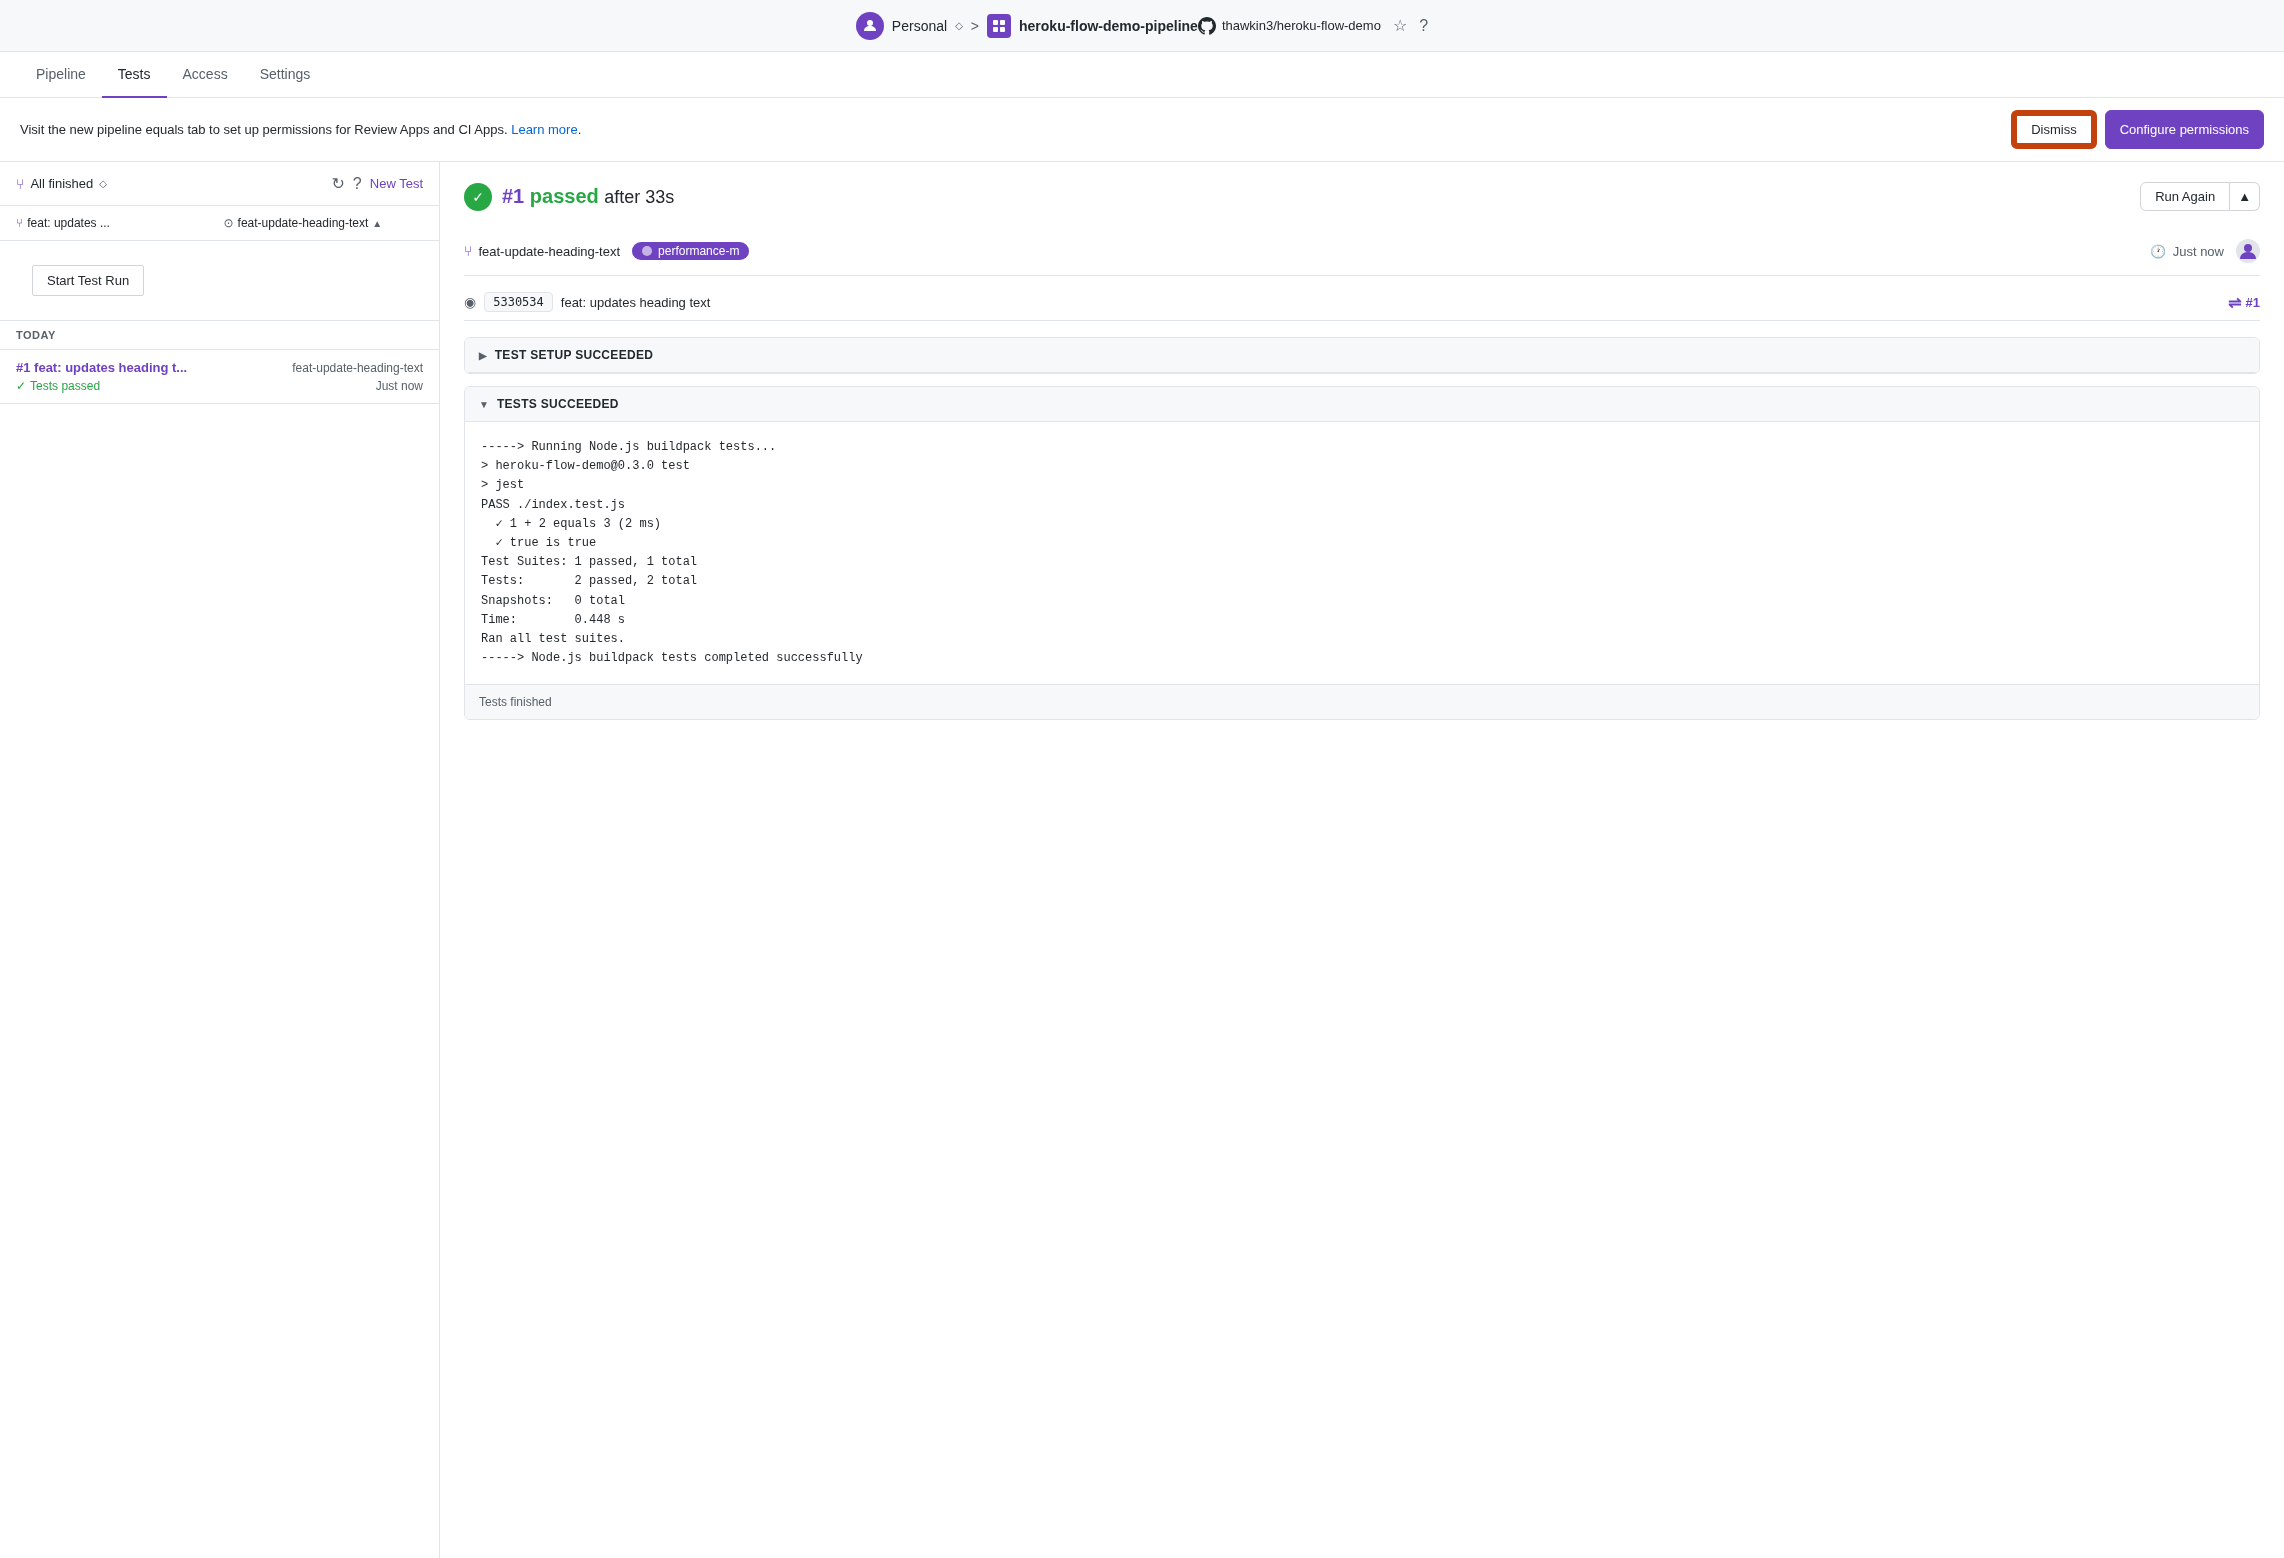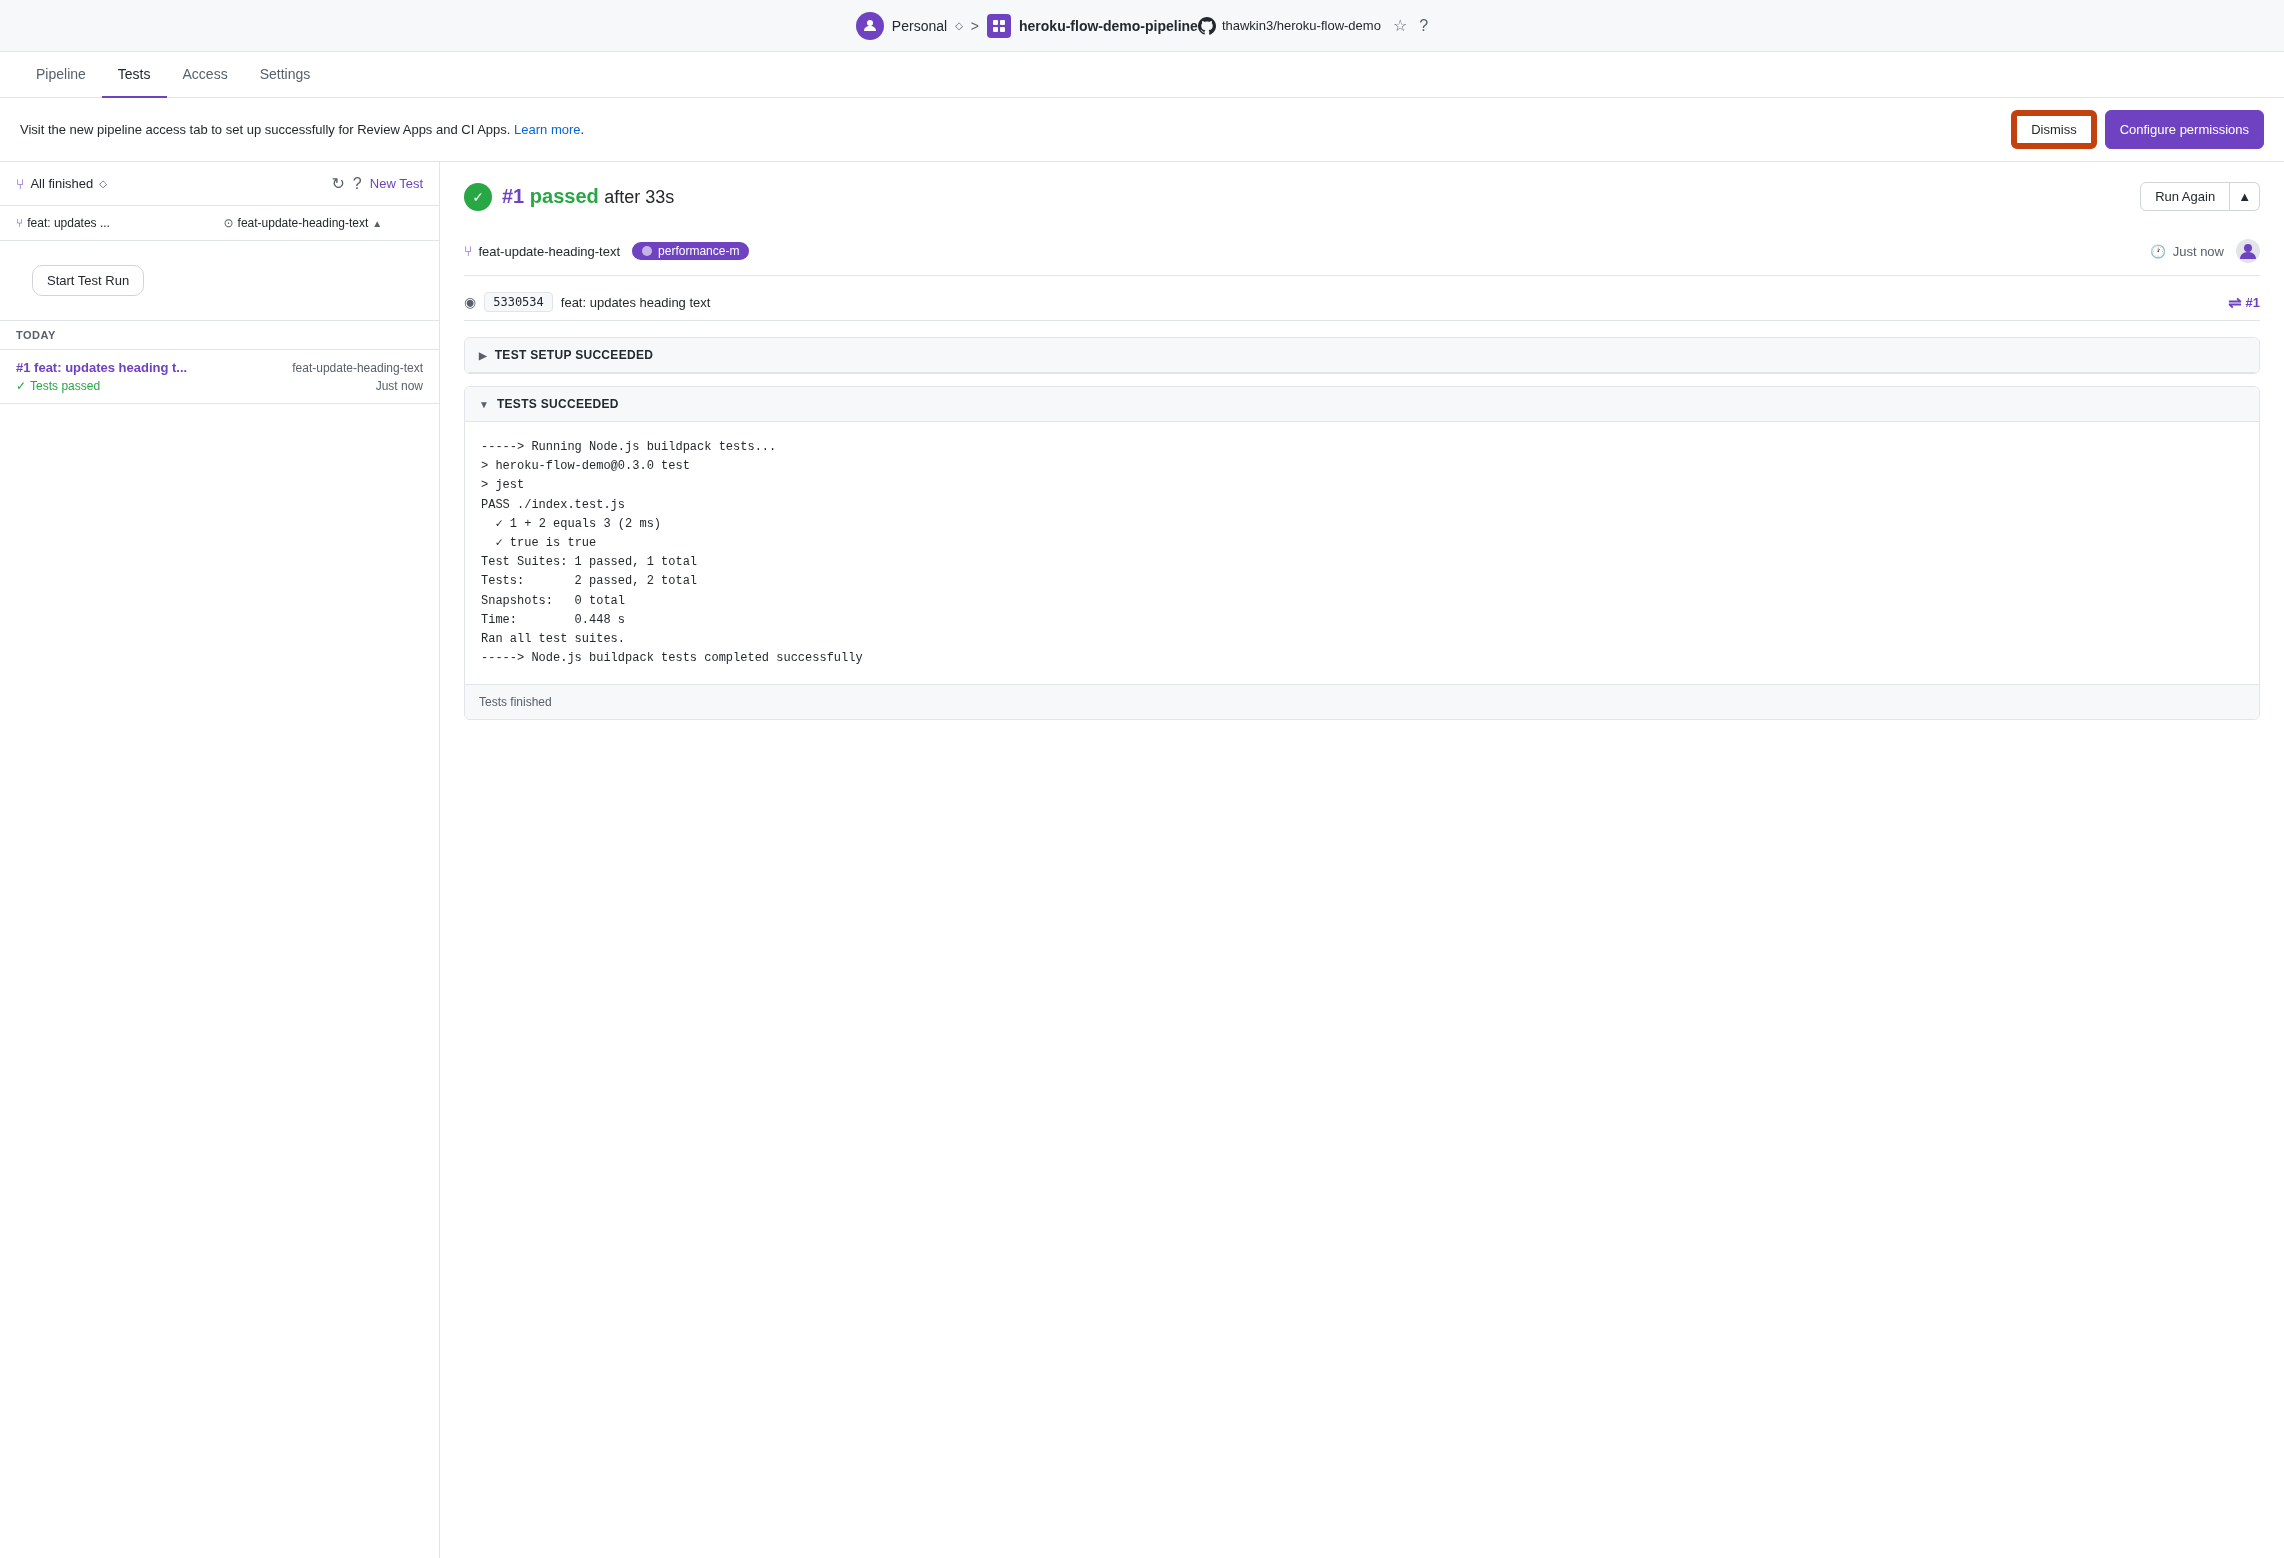--- a/index.html
+++ b/index.html
@@ -46,21 +46,21 @@
     .header-actions { display: flex; align-items: center; gap: 8px; }
     .refresh-icon, .help-circle-icon { color: #586069; font-size: 16px; cursor: pointer; }
     .new-test-btn { color: #6f42c1; font-size: 13px; font-weight: 500; cursor: pointer; border: none; background: none; }
 
     
     .selector-row { display: flex; align-items: center; gap: 8px; padding: 10px 16px; border-bottom: 1px solid #e1e4e8; }
     .branch-select { display: flex; align-items: center; gap: 4px; font-size: 12px; color: #24292e; flex: 1; }
     .commit-select { display: flex; align-items: center; gap: 4px; font-size: 12px; color: #24292e; flex: 1; }
     .select-chevron { color: #586069; font-size: 10px; }
 
-    .start-test-btn { margin: 12px 16px; padding: 7px 14px; font-size: 13px; font-weight: 500; border: 1px solid #d1d5da; border-radius: 10px; background: #fff; cursor: pointer; color: #24292e; text-align: right; }
+    .start-test-btn { margin: 12px 16px; padding: 7px 14px; font-size: 13px; font-weight: 500; border: 1px solid #d1d5da; border-radius: 2px; background: #fff; cursor: pointer; color: #24292e; text-align: right; }
 
     
     .test-section-label { padding: 8px 16px; font-size: 11px; font-weight: 600; color: #586069; text-transform: uppercase; letter-spacing: 0.5px; border-bottom: 1px solid #e1e4e8; }
     .test-item { padding: 10px 16px; border-bottom: 1px solid #e1e4e8; cursor: pointer; }
     .test-item-row1 { display: flex; align-items: flex-end; justify-content: space-between; margin-bottom: 4px; }
     .test-item-title { font-size: 13px; font-weight: 600; color: #6f42c1; }
     .test-item-branch { font-size: 12px; color: #586069; }
     .test-item-row2 { display: flex; align-items: center; justify-content: space-between; }
     .test-status { display: flex; align-items: center; gap: 4px; font-size: 12px; color: #28a745; }
     .test-time { font-size: 12px; color: #586069; }
@@ -147,21 +147,21 @@
 
 <div class="nav-tabs">
   <a class="nav-tab" href="#">Pipeline</a>
   <a class="nav-tab active" href="#">Tests</a>
   <a class="nav-tab" href="#">Access</a>
   <a class="nav-tab" href="#">Settings</a>
 </div>
 
 <div class="banner">
   <div class="banner-text">
-    <span>Visit the new pipeline access tab to set up successfully for Review Apps and CI Apps.</span>
+    <span>Visit the new pipeline equals tab to set up permissions for Review Apps and CI Apps.</span>
     <a href="#">Learn more</a>.
   </div>
   <div class="banner-actions">
     <button class="btn-outline">Dismiss</button>
     <button class="btn-purple">Configure permissions</button>
   </div>
 </div>
 
 <div class="main-layout">
 

